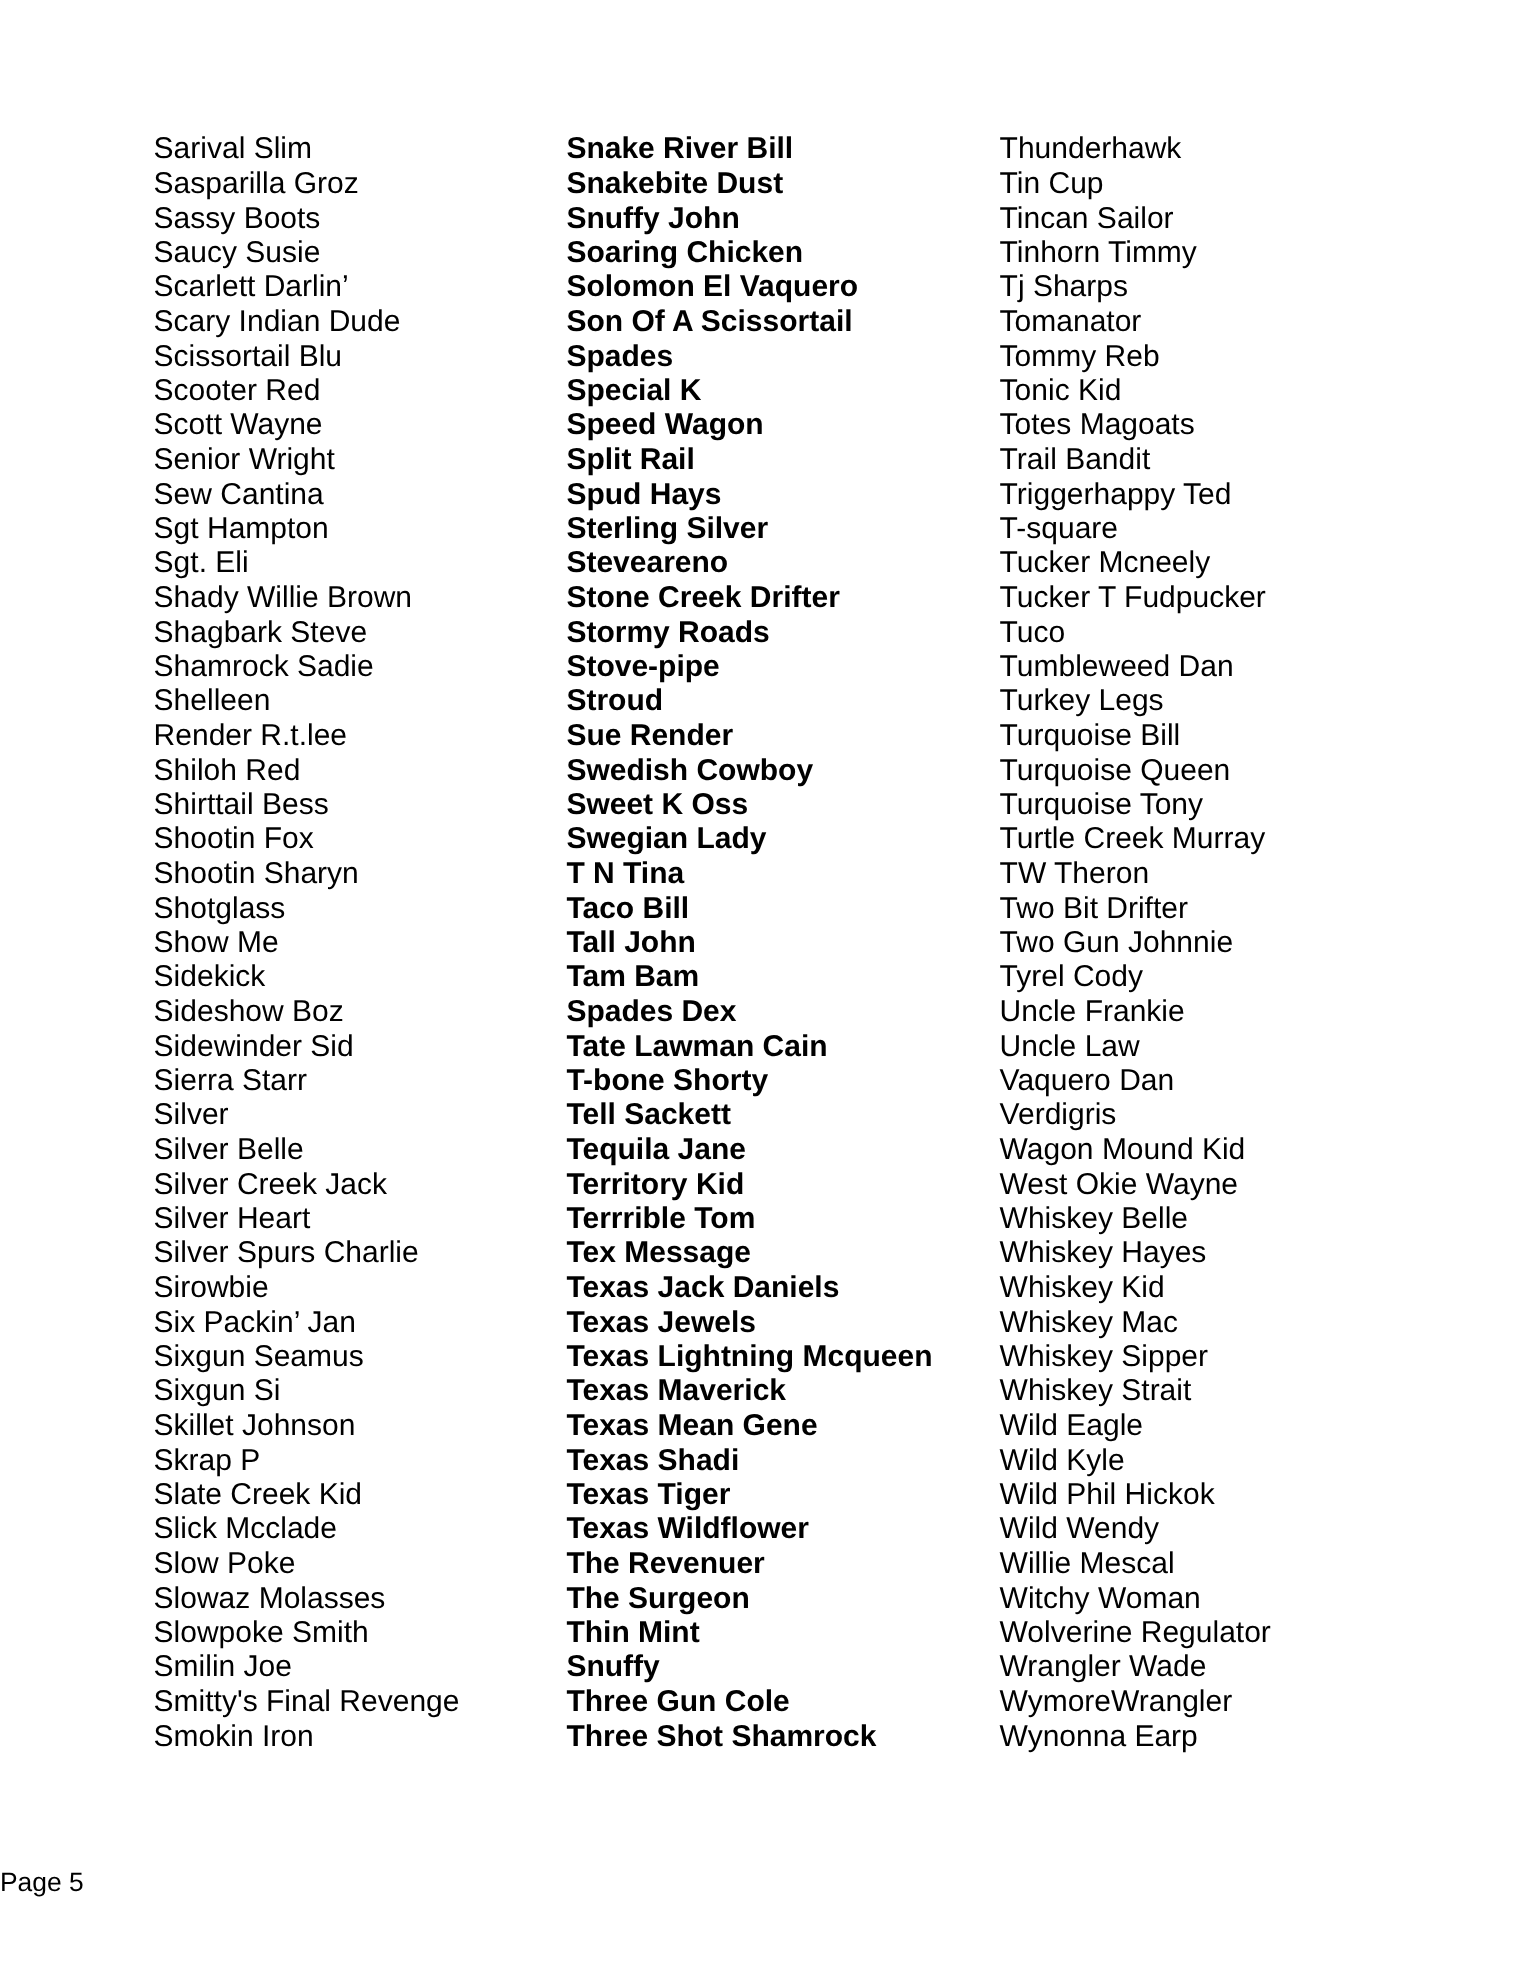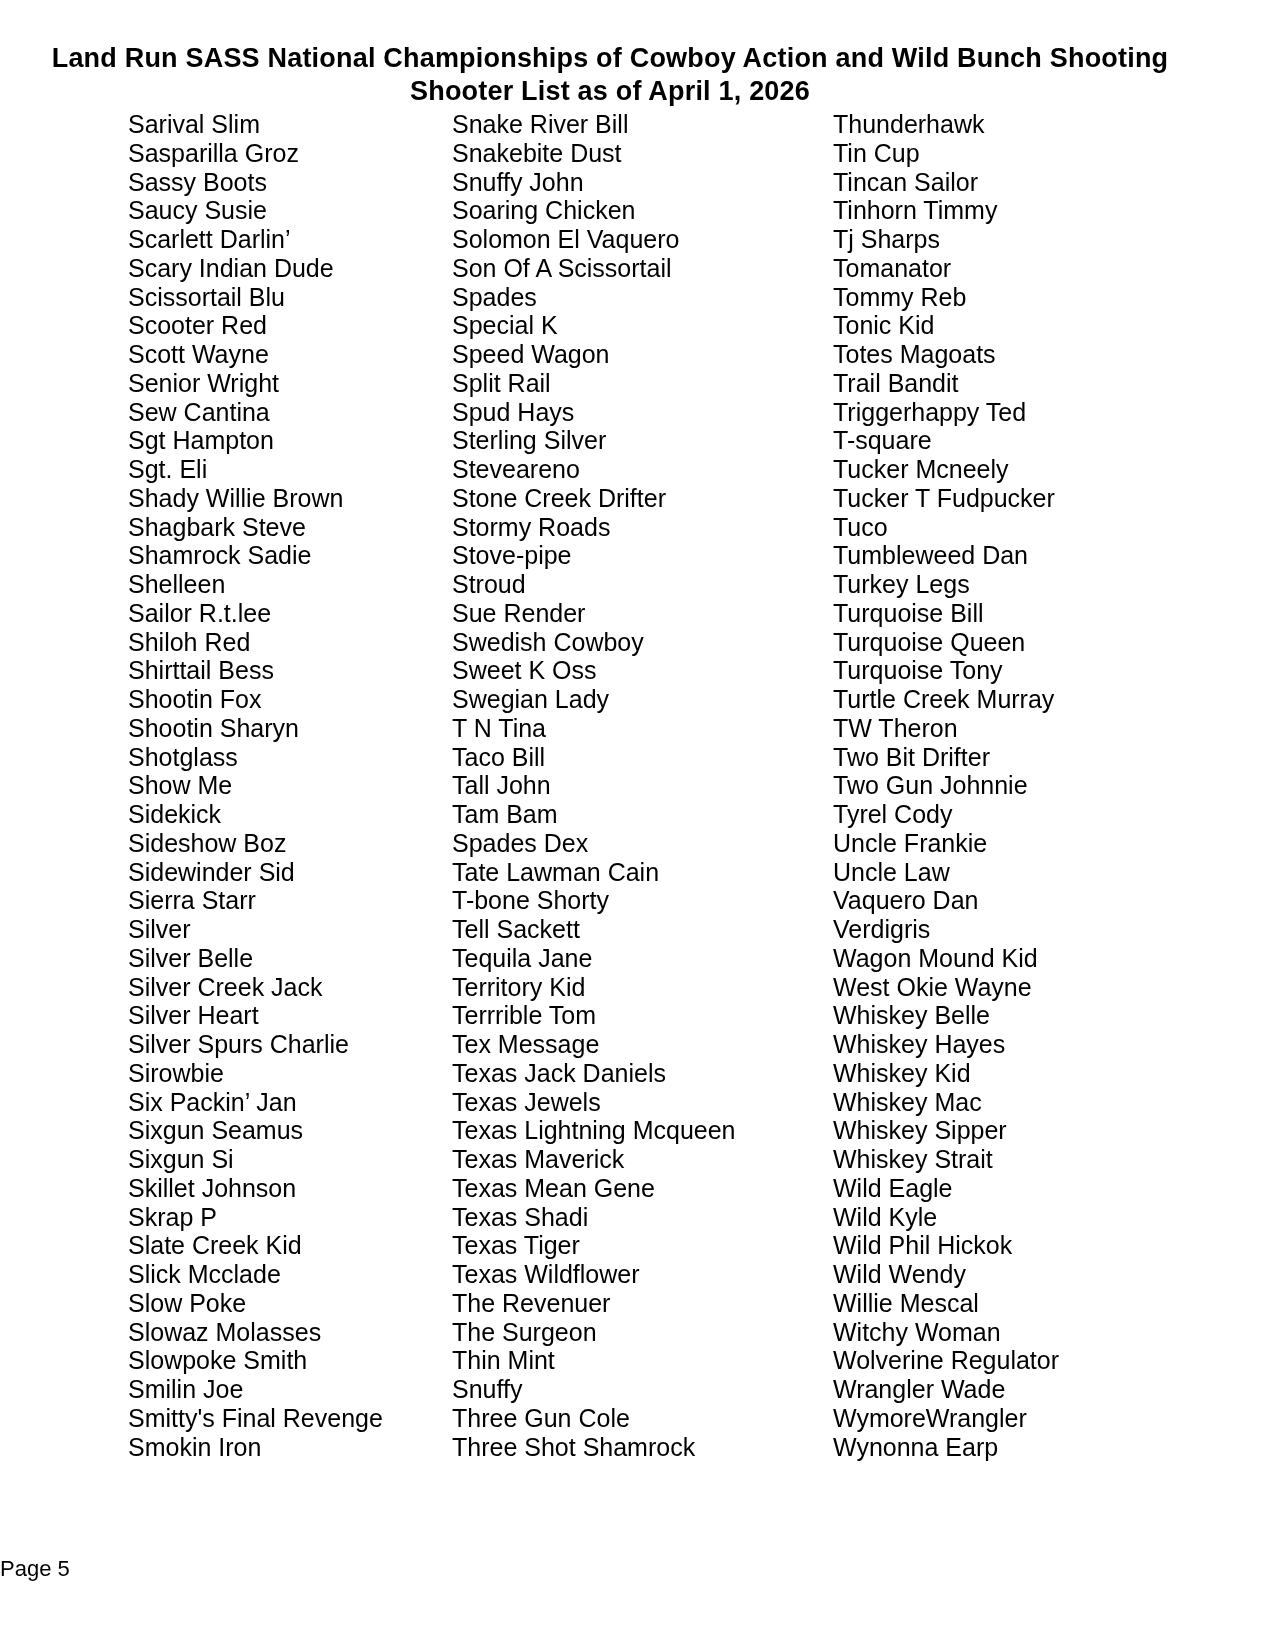--- a/index.html
+++ b/index.html
@@ -28,43 +28,39 @@
     letter-spacing: 0.2px;
   }
   .col {
     position: absolute;
     top: 110px;
     font-size: 25px;
     line-height: 28.75px;
     white-space: nowrap;
   }
   .col-1 { left: 128px; }
-  .col-2 { left: 452px; }
+  .col-2 { left: 472px; font-weight: bold; }
   .col-3 { left: 833px; }
   .shooter-name {
     height: 28.75px;
   }
   .doc-footer {
     position: absolute;
     top: 1556px;
     left: 0;
     width: 1206px;
     text-align: left;
     font-size: 22px;
   }
 </style>
 </head>
 <body>
 
 <div class="page">
 
-  <div class="doc-header">
-    <div>Land Run SASS National Championships of Cowboy Action and Wild Bunch Shooting</div>
-    <div>Shooter List as of April 1, 2026</div>
-  </div>
 
   <div class="col col-1">
 
       <div class="shooter-name">Sarival Slim</div>
 
       <div class="shooter-name">Sasparilla Groz</div>
 
       <div class="shooter-name">Sassy Boots</div>
 
       <div class="shooter-name">Saucy Susie</div>
@@ -88,21 +84,21 @@
       <div class="shooter-name">Sgt. Eli</div>
 
       <div class="shooter-name">Shady Willie Brown</div>
 
       <div class="shooter-name">Shagbark Steve</div>
 
       <div class="shooter-name">Shamrock Sadie</div>
 
       <div class="shooter-name">Shelleen</div>
 
-      <div class="shooter-name">Sailor R.t.lee</div>
+      <div class="shooter-name">Render R.t.lee</div>
 
       <div class="shooter-name">Shiloh Red</div>
 
       <div class="shooter-name">Shirttail Bess</div>
 
       <div class="shooter-name">Shootin Fox</div>
 
       <div class="shooter-name">Shootin Sharyn</div>
 
       <div class="shooter-name">Shotglass</div>

